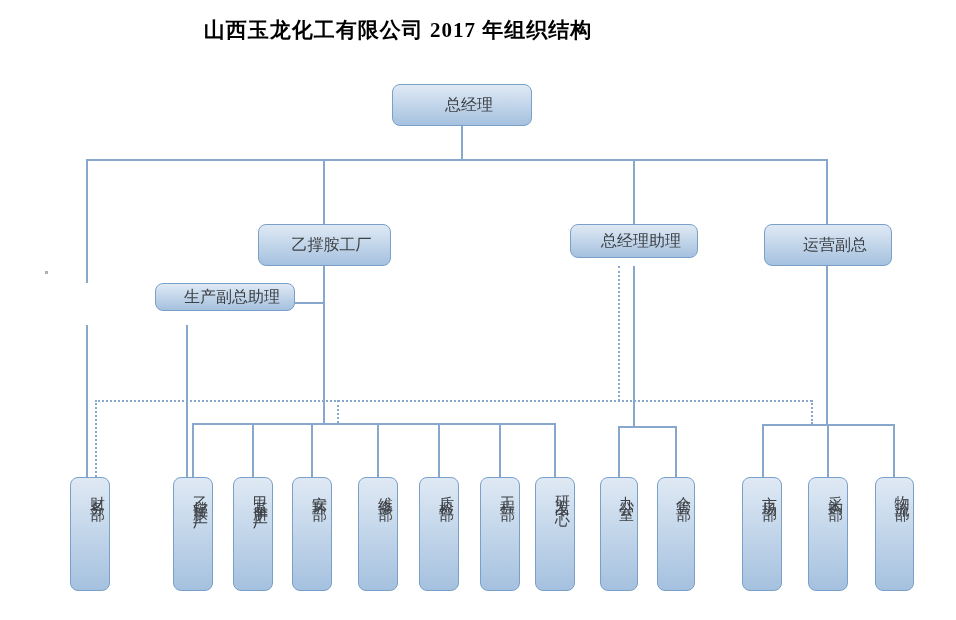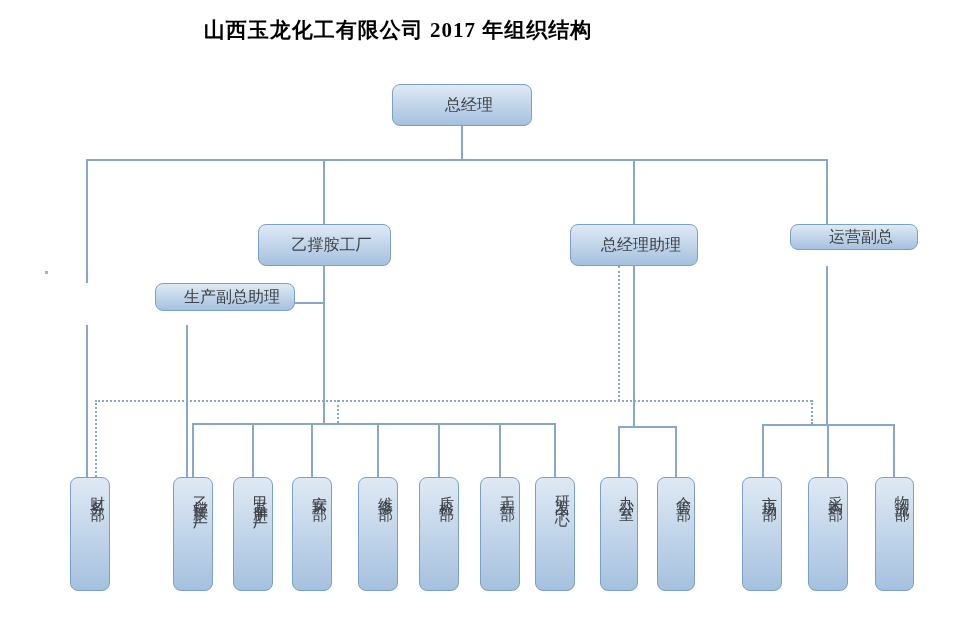--- a/index.html
+++ b/index.html
@@ -68,24 +68,24 @@
 
   <div class="stray" style="left:45px;top:271px"></div>
 
   <div class="node" style="left:392px;top:84px;width:140px;height:42px">
     <span class="lbl">总经理</span>
   </div>
 
   <div class="node" style="left:258px;top:224px;width:133px;height:42px">
     <span class="lbl">乙撑胺工厂</span>
   </div>
-  <div class="node" style="left:570px;top:224px;width:128px;height:42px">
+  <div class="node" style="left:570px;top:224px;width:128px;height:34px">
     <span class="lbl">总经理助理</span>
   </div>
-  <div class="node" style="left:790px;top:224px;width:128px;height:26px">
+  <div class="node" style="left:764px;top:224px;width:128px;height:42px">
     <span class="lbl">运营副总</span>
   </div>
   <div class="node" style="left:155px;top:283px;width:140px;height:28px">
     <span class="lbl">生产副总助理</span>
   </div>
 
   <div class="node v" style="left:70px;top:477px;width:40px;height:114px">
     <span class="lbl">财务部</span>
   </div>
   <div class="node v" style="left:173px;top:477px;width:40px;height:114px">

